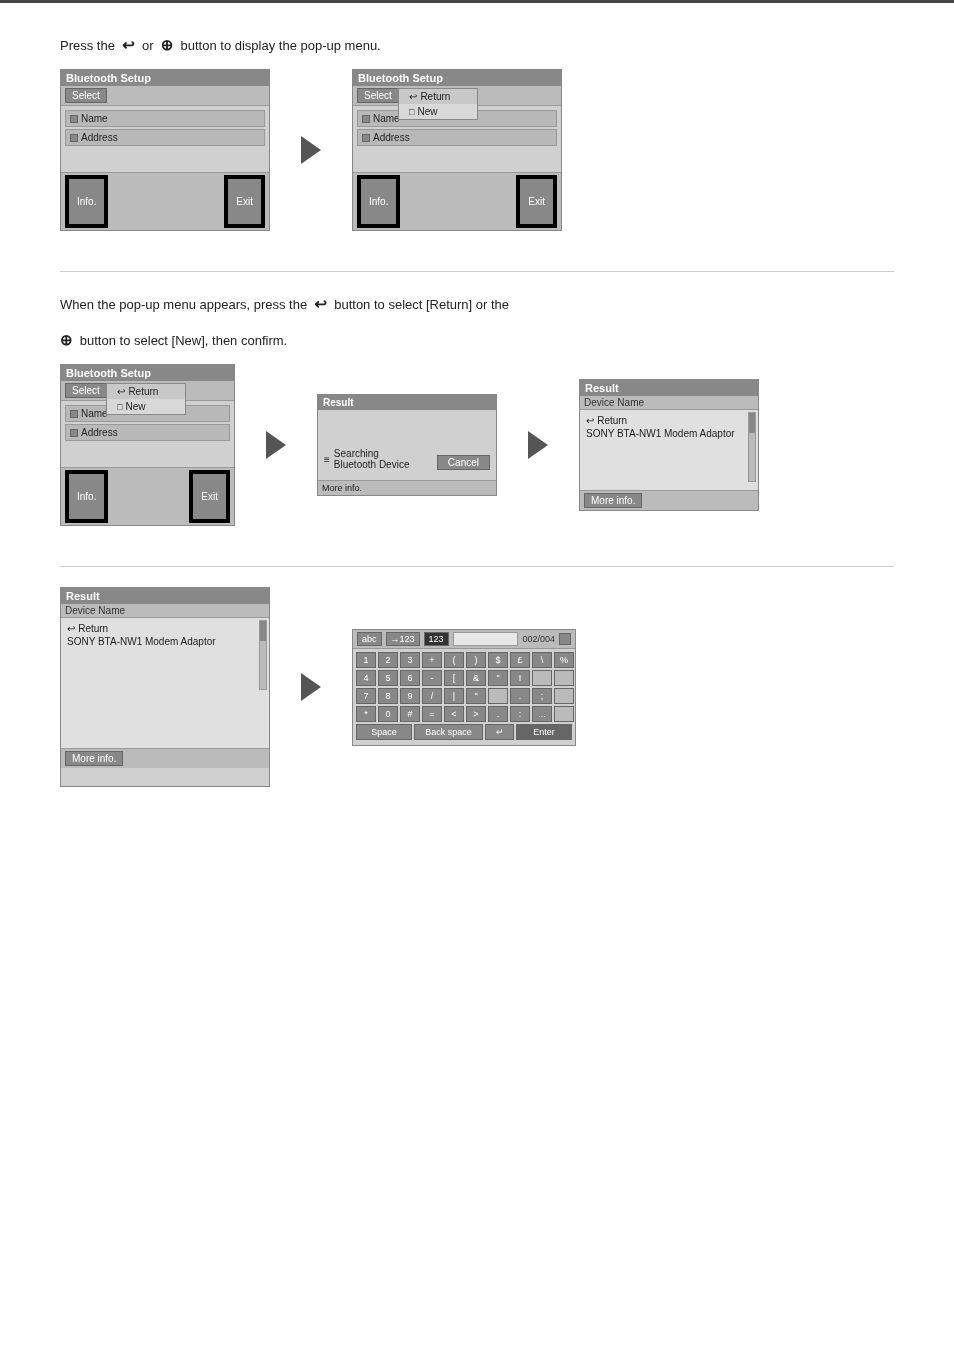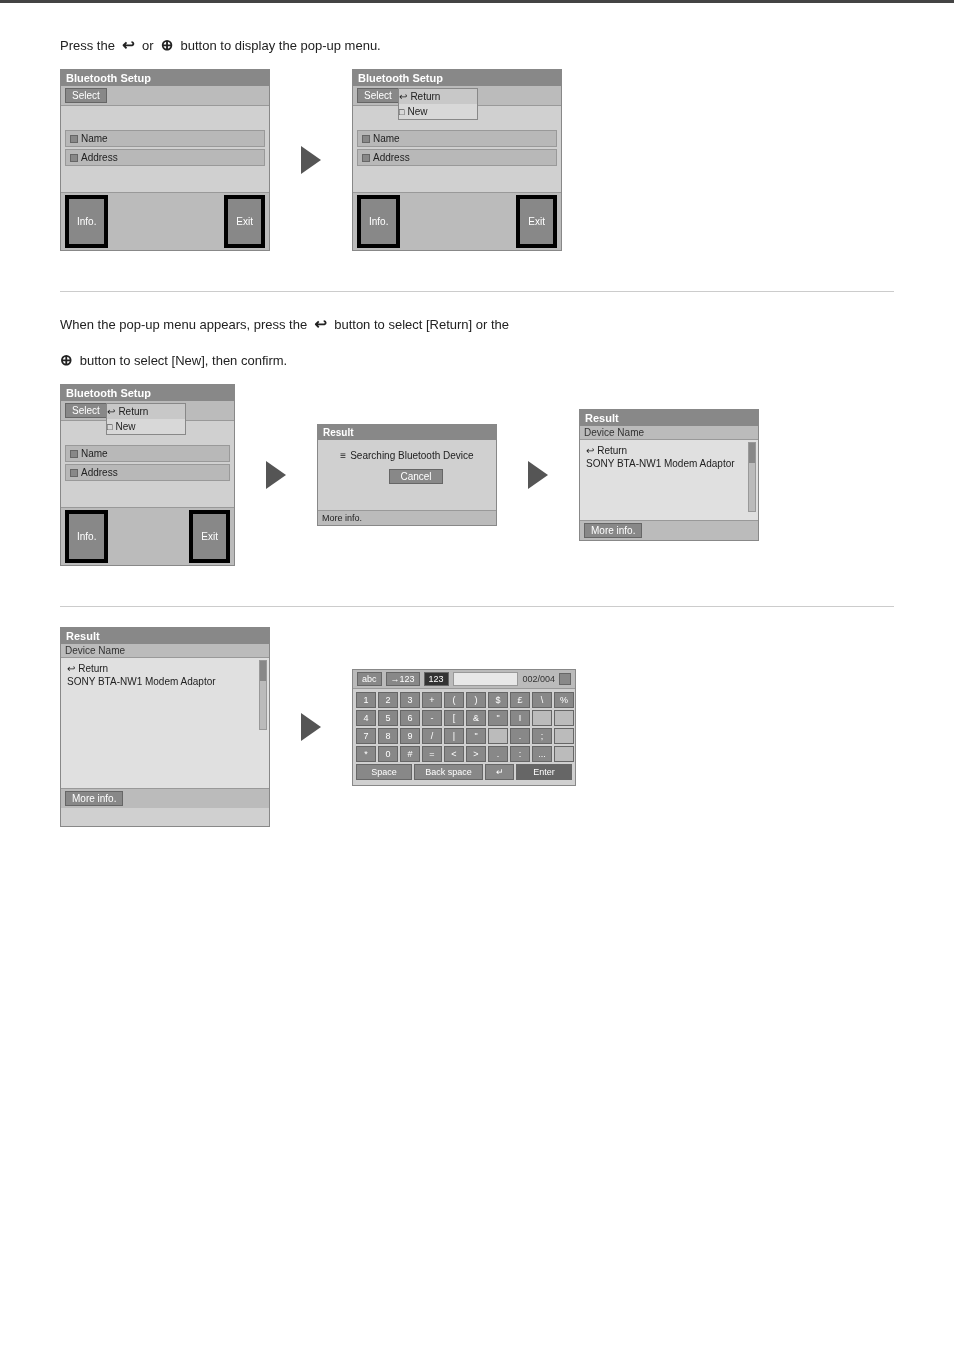--- a/index.html
+++ b/index.html
@@ -99,21 +99,20 @@
       color: #fff;
       border: 1px solid #666;
       padding: 1px 6px;
       font-size: 10px;
       cursor: pointer;
     }
 
     .bt-screen .list-area {
       padding: 4px;
       background: #d0d0d0;
-      margin-top: 20px;
     }
 
     .bt-screen .list-item {
       background: #b8b8b8;
       border: 1px solid #999;
       padding: 2px 4px;
       margin-bottom: 2px;
       font-size: 10px;
       display: flex;
       align-items: center;
@@ -237,22 +236,22 @@
       padding: 2px 5px;
       font-size: 10px;
       font-weight: bold;
     }
 
     .search-screen .content-area {
       padding: 10px 6px;
       background: #d0d0d0;
       min-height: 70px;
       display: flex;
-      flex-direction: column;
-      align-items: center;
+      flex-direction: row;
+      align-items: flex-end;
       gap: 8px;
     }
 
     .search-screen .search-text {
       font-size: 10px;
       display: flex;
       align-items: center;
       gap: 4px;
     }
 
@@ -369,21 +368,21 @@
       position: absolute;
       top: 18px;
       left: 45px;
       background: #d8d8d8;
       border: 1px solid #888;
       z-index: 10;
       min-width: 80px;
     }
 
     .dropdown-menu-item {
-      padding: 2px 0;
+      padding: 2px 10px;
       font-size: 10px;
       display: flex;
       align-items: center;
       gap: 3px;
       cursor: pointer;
     }
 
     .dropdown-menu-item:first-child {
       background: #c8c8c8;
     }

